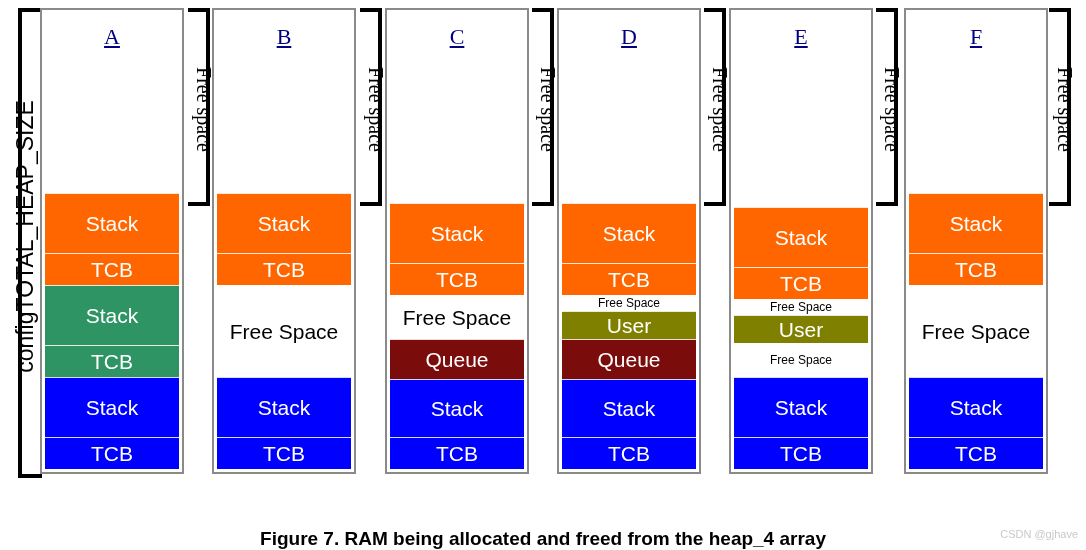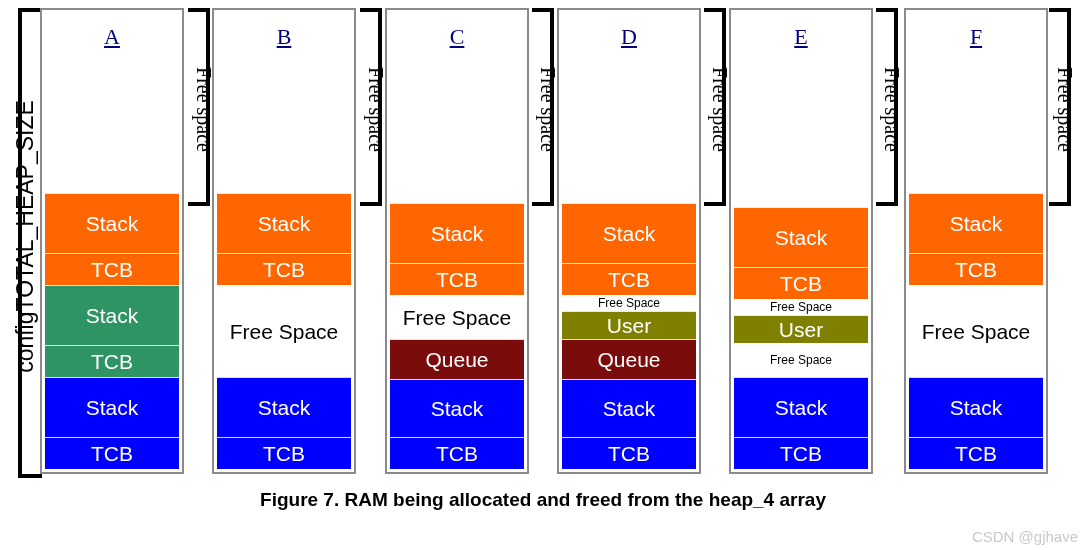--- a/index.html
+++ b/index.html
@@ -135,33 +135,33 @@
     font-size: 20px;
     color: #000;
     white-space: nowrap;
     font-family: "Liberation Serif", serif;
   }
 
   
   #caption {
     position: absolute;
     left: 0;
-    top: 489px;
+    top: 528px;
     width: 1086px;
     text-align: center;
     font-size: 19px;
     font-weight: bold;
     color: #000;
     font-family: "Liberation Sans", sans-serif;
   }
   #watermark {
     position: absolute;
     right: 8px;
     top: 528px;
-    font-size: 15px;
+    font-size: 11px;
     color: #c9c9c9;
     font-family: "Liberation Sans", sans-serif;
   }
 </style>
 </head>
 <body>
 
 <div id="figure-root">
 
   <div id="heap-size-axis">

